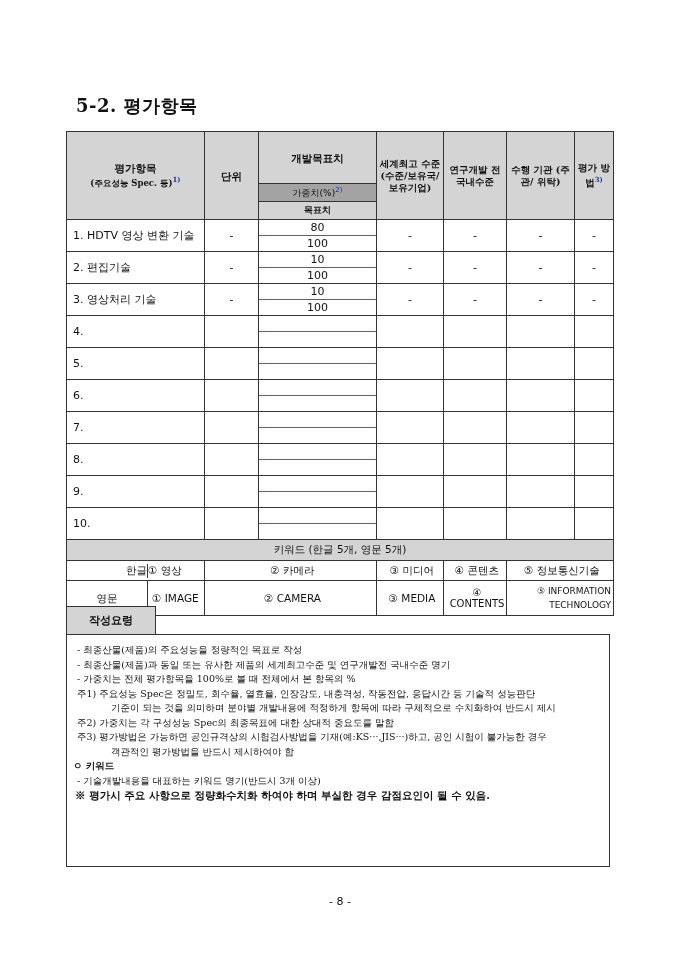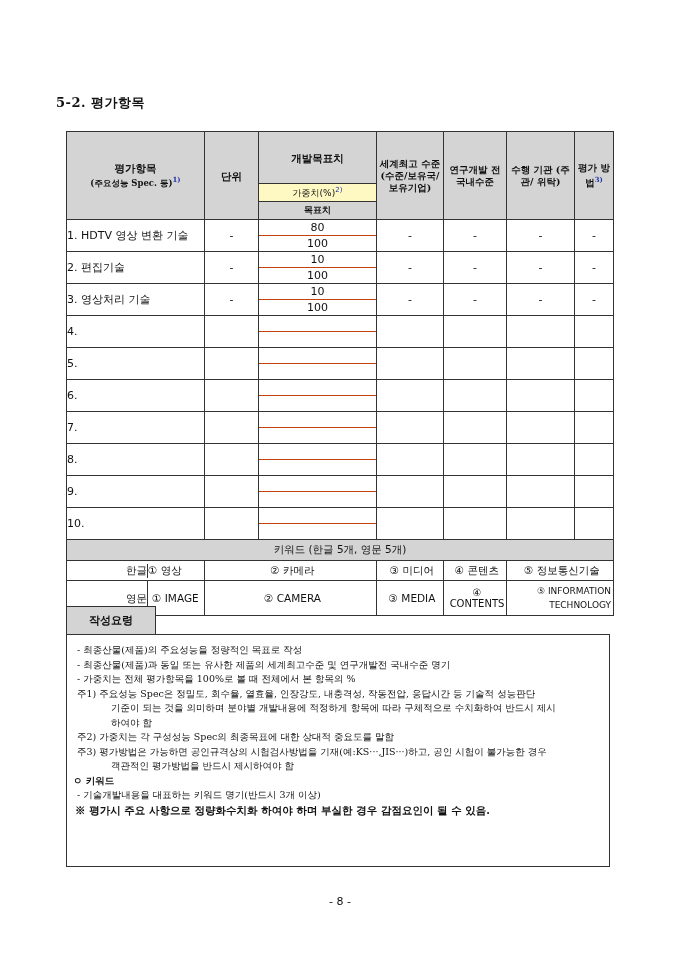--- a/index.html
+++ b/index.html
@@ -1,29 +1,29 @@
 <!DOCTYPE html>
 <html><head>
 <meta charset="utf-8">
 <style>
   html, body { margin: 0; padding: 0; background: #ffffff; }
   body { width: 680px; height: 962px; position: relative; overflow: hidden;
          font-family: "DejaVu Sans", "Liberation Sans", sans-serif; color: #111; }
-  .section-title { position: absolute; left: 56px; top: 94px; font-size: 13px; font-weight: bold;
+  .section-title { position: absolute; left: 76px; top: 94px; font-size: 18px; font-weight: bold;
                    font-family: "DejaVu Serif", serif; letter-spacing: 0.5px; }
   table.main { position: absolute; left: 66px; top: 131px; width: 547px; border-collapse: collapse;
                table-layout: fixed; font-size: 11px; }
   table.main td { border: 1px solid #333; padding: 0; text-align: center; vertical-align: middle; }
   table.main td.hdr { background: #d4d4d4; font-weight: bold; font-size: 9.5px; line-height: 12px;
                       font-family: "DejaVu Serif", serif; }
-  table.main td.sub { background: #fef9c3; font-size: 9px; height: 17px; }
+  table.main td.sub { background: #a3a3a3; font-size: 9px; height: 17px; }
   table.main td.subb { background: #d4d4d4; font-size: 9px; font-weight: bold; height: 17px;
                        font-family: "DejaVu Serif", serif; }
   .sup { color: #2233aa; font-size: 7px; vertical-align: super; }
-  table.main td.item { text-align: left; font-size: 11px; }
+  table.main td.item { text-align: left; padding-left: 6px; font-size: 11px; }
   .tv { height: 15px; line-height: 15px; font-size: 11px; }
   .tv.top { border-bottom: 1px solid #c2410c; }
   .kw-title { background: #d4d4d4; font-size: 10.5px; height: 20px; }
   td.kw { text-align: right; padding-left: 4px !important; font-size: 10.5px; }
   td.kwlbl { font-size: 10.5px; }
   .guide-tab { position: absolute; left: 66px; top: 606px; width: 88px; height: 28px;
                background: #d4d4d4; border: 1px solid #333; border-bottom: none;
                font-weight: bold; font-size: 11px; text-align: center; line-height: 28px;
                font-family: "DejaVu Serif", serif; }
   .guide-box { position: absolute; left: 66px; top: 634px; width: 544px; height: 233px;
@@ -203,40 +203,39 @@
           </div>
     </td>
     <td colspan="2" class="kw">② 카메라</td>
     <td colspan="1" class="kw" style="border-right:1px solid #333">③ 미디어</td>
     <td class="kw">④ 콘텐츠</td>
     <td colspan="2" class="kw">⑤ 정보통신기술</td>
   </tr>
   <tr style="height:34px">
     <td class="kwlbl">
       <div style="display:flex;height:34px;align-items:stretch">
-            <span style="width:80px;text-align:right;line-height:34px">영문</span>
+            <span style="width:80px;text-align:center;line-height:34px">영문</span>
             <span style="border-left:1px solid #333;flex:1;text-align:left;padding-left:4px;line-height:34px">① IMAGE</span>
           </div>
     </td>
     <td colspan="2" class="kw">② CAMERA</td>
     <td class="kw">③ MEDIA</td>
     <td class="kw" style="font-size:10px">④ CONTENTS</td>
     <td colspan="2" class="kw" style="font-size:9px;line-height:14px;text-align:right !important;padding-right:2px">⑤ INFORMATION TECHNOLOGY</td>
   </tr>
 </tbody>
   </table>
 
 <div class="guide-tab">작성요령</div>
 <div class="guide-box">
   <div class="g-line">- 최종산물(제품)의 주요성능을 정량적인 목표로 작성</div>
   <div class="g-line">- 최종산물(제품)과 동일 또는 유사한 제품의 세계최고수준 및 연구개발전 국내수준 명기</div>
   <div class="g-line">- 가중치는 전체 평가항목을 100%로 볼 때 전체에서 본 항목의 %</div>
   <div class="g-note">주1) 주요성능 Spec은 정밀도, 회수율, 열효율, 인장강도, 내충격성, 작동전압, 응답시간 등 기술적 성능판단</div>
   <div class="g-indent">기준이 되는 것을 의미하며 분야별 개발내용에 적정하게 항목에 따라 구체적으로 수치화하여 반드시 제시</div>
-  <div class="g-indent">하여야 함</div>
   <div class="g-note">주2) 가중치는 각 구성성능 Spec의 최종목표에 대한 상대적 중요도를 말함</div>
   <div class="g-note">주3) 평가방법은 가능하면 공인규격상의 시험검사방법을 기재(예:KS···,JIS···)하고, 공인 시험이 불가능한 경우</div>
   <div class="g-indent">객관적인 평가방법을 반드시 제시하여야 함</div>
   <div class="g-head">ㅇ 키워드</div>
   <div class="g-line">- 기술개발내용을 대표하는 키워드 명기(반드시 3개 이상)</div>
   <div class="g-warn">※ 평가시 주요 사항으로 정량화수치화 하여야 하며 부실한 경우 감점요인이 될 수 있음.</div>
 </div>
 
 <div class="page-num">- 8 -</div>
 

